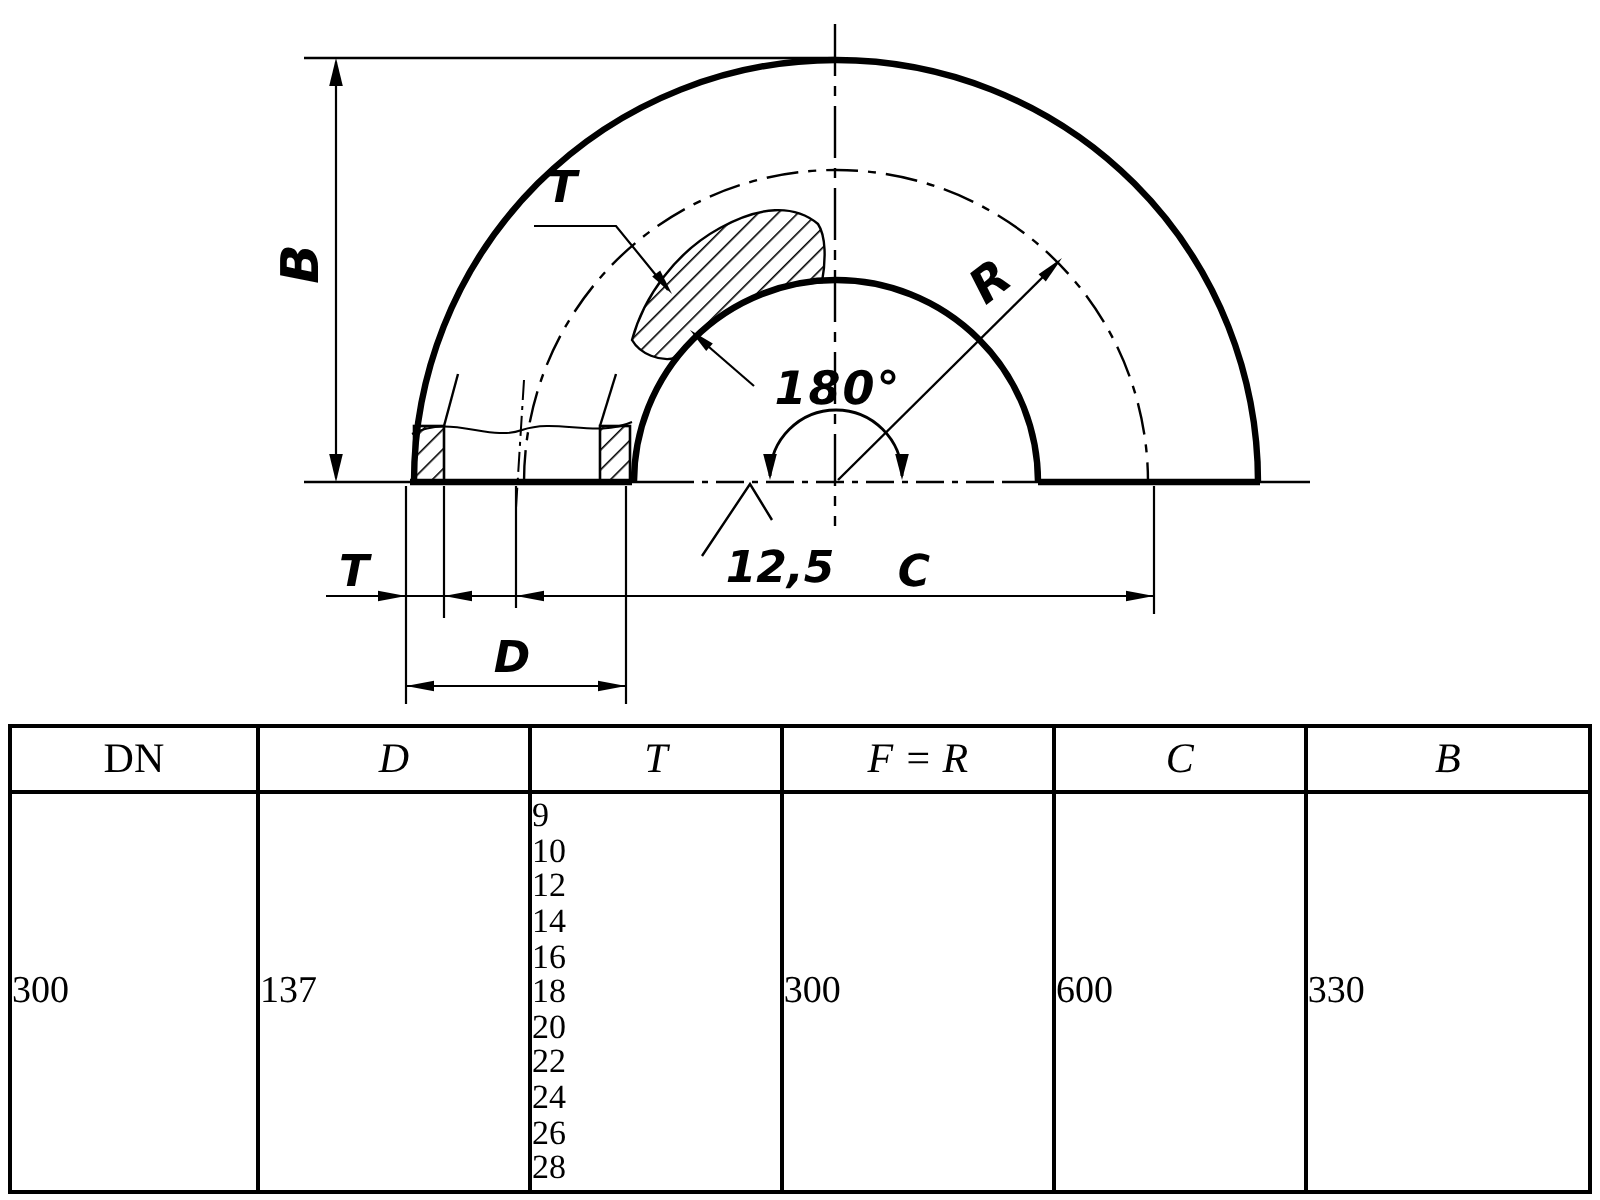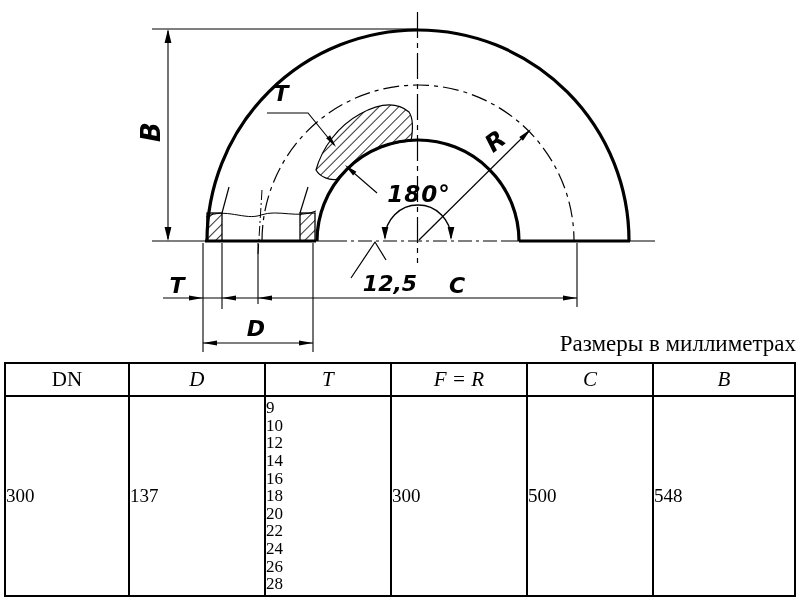--- a/index.html
+++ b/index.html
@@ -93,21 +93,20 @@
     <text x="152" y="132" font-size="26" text-anchor="middle" dominant-baseline="middle" transform="rotate(-90 152 132)">B</text>
     <text x="281" y="101" font-size="22" text-anchor="middle">T</text>
     <text x="496" y="142" font-size="24" text-anchor="middle" dominant-baseline="middle" transform="rotate(-38 496 142)">R</text>
     <text x="419" y="202" font-size="23" text-anchor="middle" letter-spacing="1">180°</text>
     <text x="390" y="291" font-size="22" text-anchor="middle">12,5</text>
     <text x="177" y="293" font-size="22" text-anchor="middle">T</text>
     <text x="457" y="293" font-size="22" text-anchor="middle">C</text>
     <text x="256" y="336" font-size="22" text-anchor="middle">D</text>
   </svg>
 
-  <div class="caption">Размеры в миллиметрах</div>
 
   <table class="dims">
     <colgroup>
       <col style="width:123px">
         <col style="width:135px">
         <col style="width:125px">
       <col style="width:135px">
         <col style="width:125px">
         <col style="width:141px">
     </colgroup>
@@ -132,19 +131,19 @@
 14
 16
 18
 20
 22
 24
 26
 28</div>
           </td>
         <td>300</td>
-        <td>500</td>
-        <td>548</td>
+        <td>600</td>
+        <td>330</td>
       </tr>
     </tbody>
   </table>
 
 </div>
 
 </body></html>

